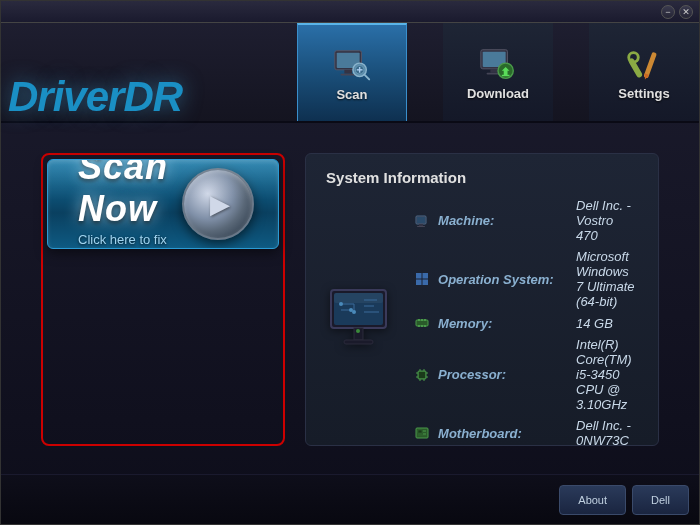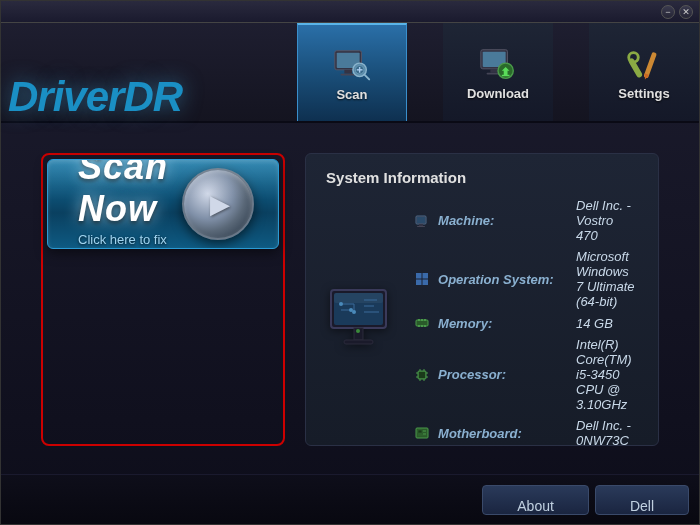--- a/index.html
+++ b/index.html
@@ -293,29 +293,29 @@
       border-top: 1px solid #1a1a2e;
       display: flex;
       align-items: center;
       justify-content: flex-end;
       padding-right: 10px;
       gap: 6px;
     }
 
     .footer-btn {
       height: 30px;
-      padding: 0 34px;
+      padding: 0 18px;
       background: linear-gradient(180deg, #2a3a5a 0%, #1a2540 100%);
       border: 1px solid #3a4a6a;
       border-radius: 4px;
       color: #c0d0e0;
-      font-size: 14px;
+      font-size: 11px;
       cursor: pointer;
       display: flex;
-      align-items: flex-end;
+      align-items: center;
       gap: 5px;
     }
 
     
     .monitor-svg {
       filter: drop-shadow(0 2px 4px rgba(0,0,0,0.5));
     }
   </style>
 </head>
 <body>

